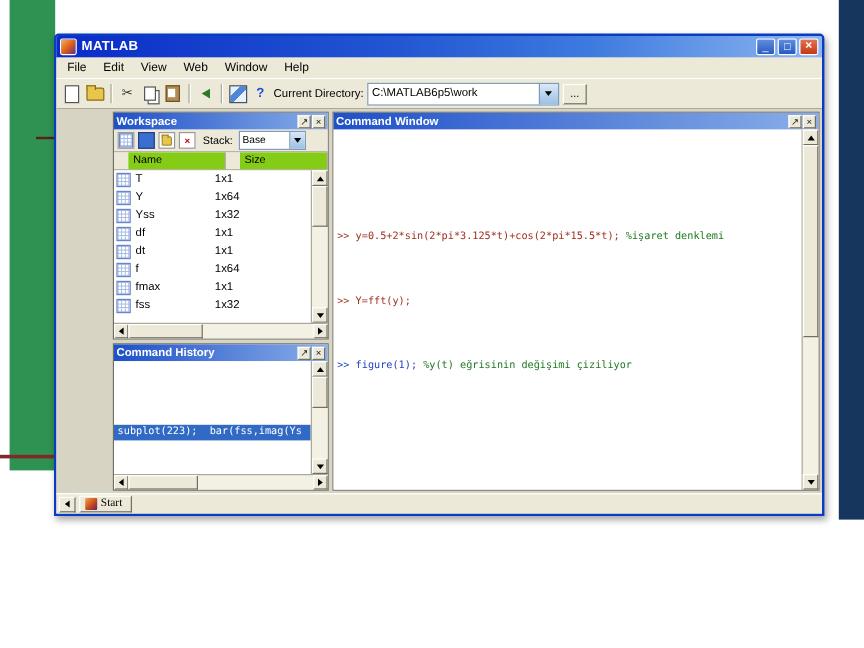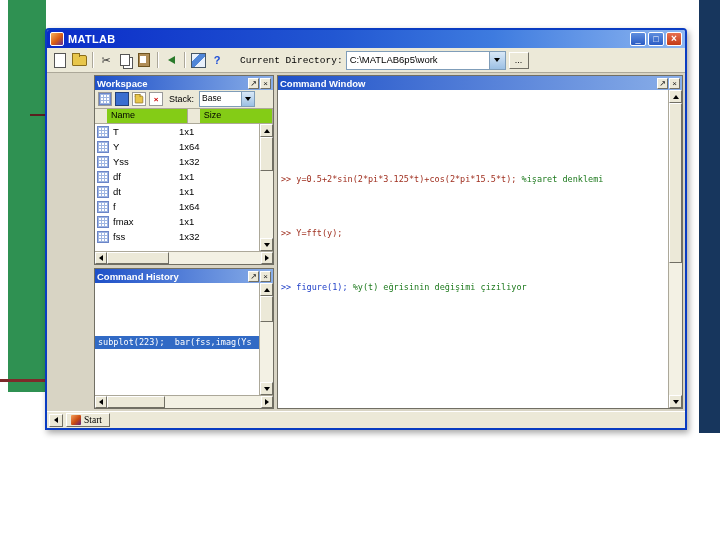--- a/index.html
+++ b/index.html
@@ -46,21 +46,21 @@
   .ic-page{width:10px;height:13px;background:#fff;border:1px solid #555;}
   .ic-folder{width:13px;height:9px;background:#e8c64a;border:1px solid #8a6d1c;border-radius:1px 2px 1px 1px;position:relative;}
   .ic-folder::before{content:"";position:absolute;left:-1px;top:-3px;width:6px;height:3px;background:#e8c64a;border:1px solid #8a6d1c;border-bottom:none;}
   .ic-scissors{font-size:11px;color:#333;line-height:1;}
   .ic-copy{width:8px;height:10px;background:#fff;border:1px solid #555;box-shadow:3px 3px 0 -1px #fff,3px 3px 0 0 #555;}
   .ic-paste{width:10px;height:12px;background:#b08d57;border:1px solid #6d5320;position:relative;}
   .ic-paste::after{content:"";position:absolute;left:1px;top:2px;width:6px;height:7px;background:#fff;}
   .ic-undo{width:0;height:0;border-top:4px solid transparent;border-bottom:4px solid transparent;border-right:7px solid #2a7a2a;}
   .ic-sim{width:13px;height:13px;border:1px solid #456;background:linear-gradient(135deg,#e8f0fb 30%,#4f86d8 30%,#4f86d8 60%,#e8f0fb 60%);}
   .ic-help{font-size:11px;font-weight:bold;color:#1d4ed8;line-height:1;}
-  .cd-label{font-size:9.5px;color:#000;margin-left:12px;white-space:nowrap;font-family:Liberation Mono, monospace;}
+  .cd-label{font-size:9.5px;color:#000;margin-left:0;white-space:nowrap;}
   .combo{display:flex;height:17px;width:158px;border:1px solid #7f9db9;background:#fff;align-items:stretch;}
   .combo-text{flex:1;font-size:9.5px;padding:2px 3px;white-space:nowrap;overflow:hidden;}
   .combo-btn{width:15px;background:linear-gradient(180deg,#d9e8f7,#9cc0e4);border-left:1px solid #7f9db9;display:flex;align-items:center;justify-content:center;}
   .browse-btn{width:20px;height:17px;background:#ece9d8;border:1px solid;border-color:#fff #716f64 #716f64 #fff;font-size:9px;line-height:9px;text-align:center;padding:0;}
 
   
   .main{flex:1;display:flex;gap:3px;padding:2px;min-height:0;background:#d8d4c4;}
   .leftcol{width:180px;flex:0 0 180px;display:flex;flex-direction:column;gap:3px;min-height:0;padding-left:45px;}
   .pane{border:1px solid #716f64;background:#fff;display:flex;flex-direction:column;min-height:0;}
   .pane-title{height:14px;flex:0 0 14px;display:flex;align-items:center;padding:0 2px;
@@ -146,20 +146,29 @@
   <div class="titlebar">
     <span class="app-icon"></span>
     <span class="title-text">MATLAB</span>
     <span class="winbtns">
       <button class="wbtn">_</button>
       <button class="wbtn">□</button>
       <button class="wbtn close">×</button>
     </span>
   </div>
 
+  <div class="menubar">
+
+  <span class="menu-item">File</span>
+      <span class="menu-item">Edit</span>
+      <span class="menu-item">View</span>
+      <span class="menu-item">Web</span>
+      <span class="menu-item">Window</span>
+      <span class="menu-item">Help</span>
+    </div>
 
   <div class="toolbar">
     <span class="tbi">
         <span class="ic-page"></span>
       </span>
     <span class="tbi">
         <span class="ic-folder"></span>
       </span>
     <span class="tdiv"></span>
     <span class="tbi">

